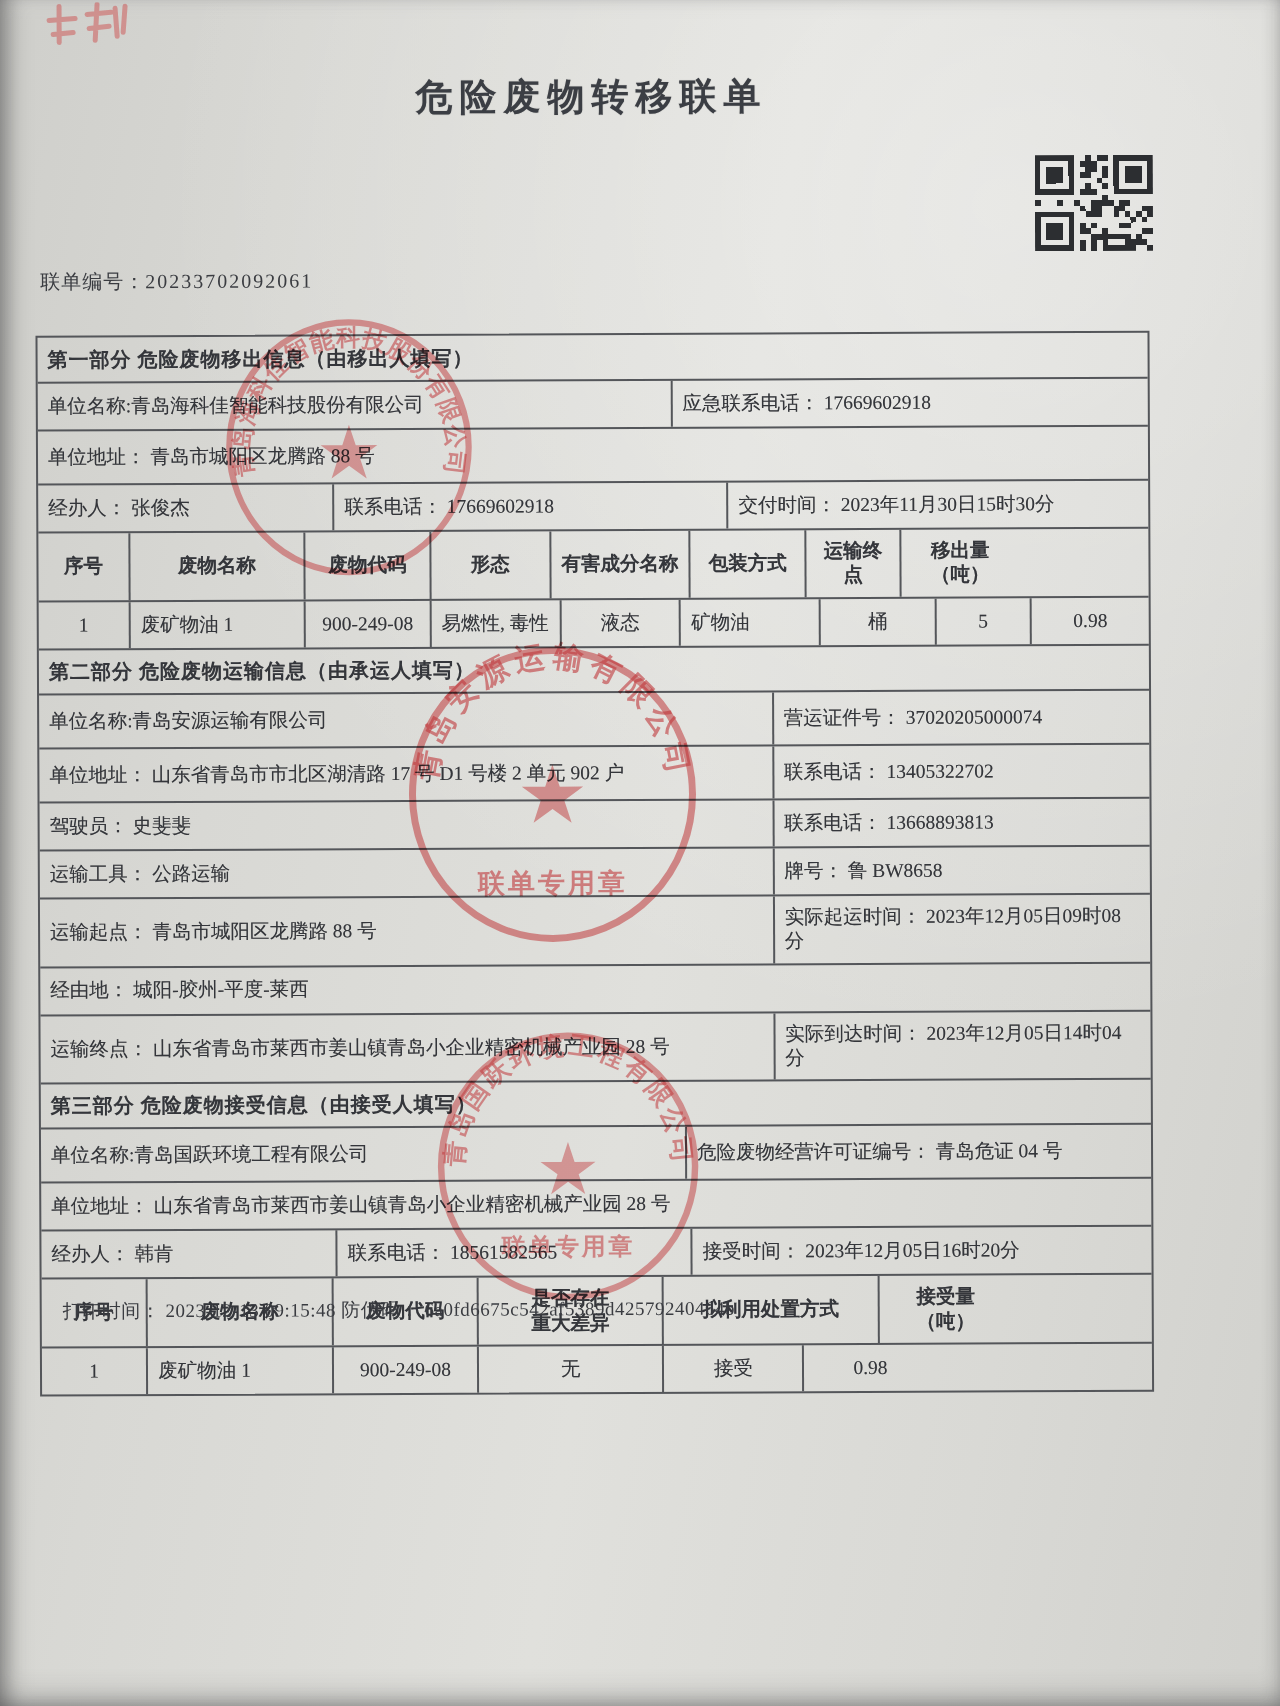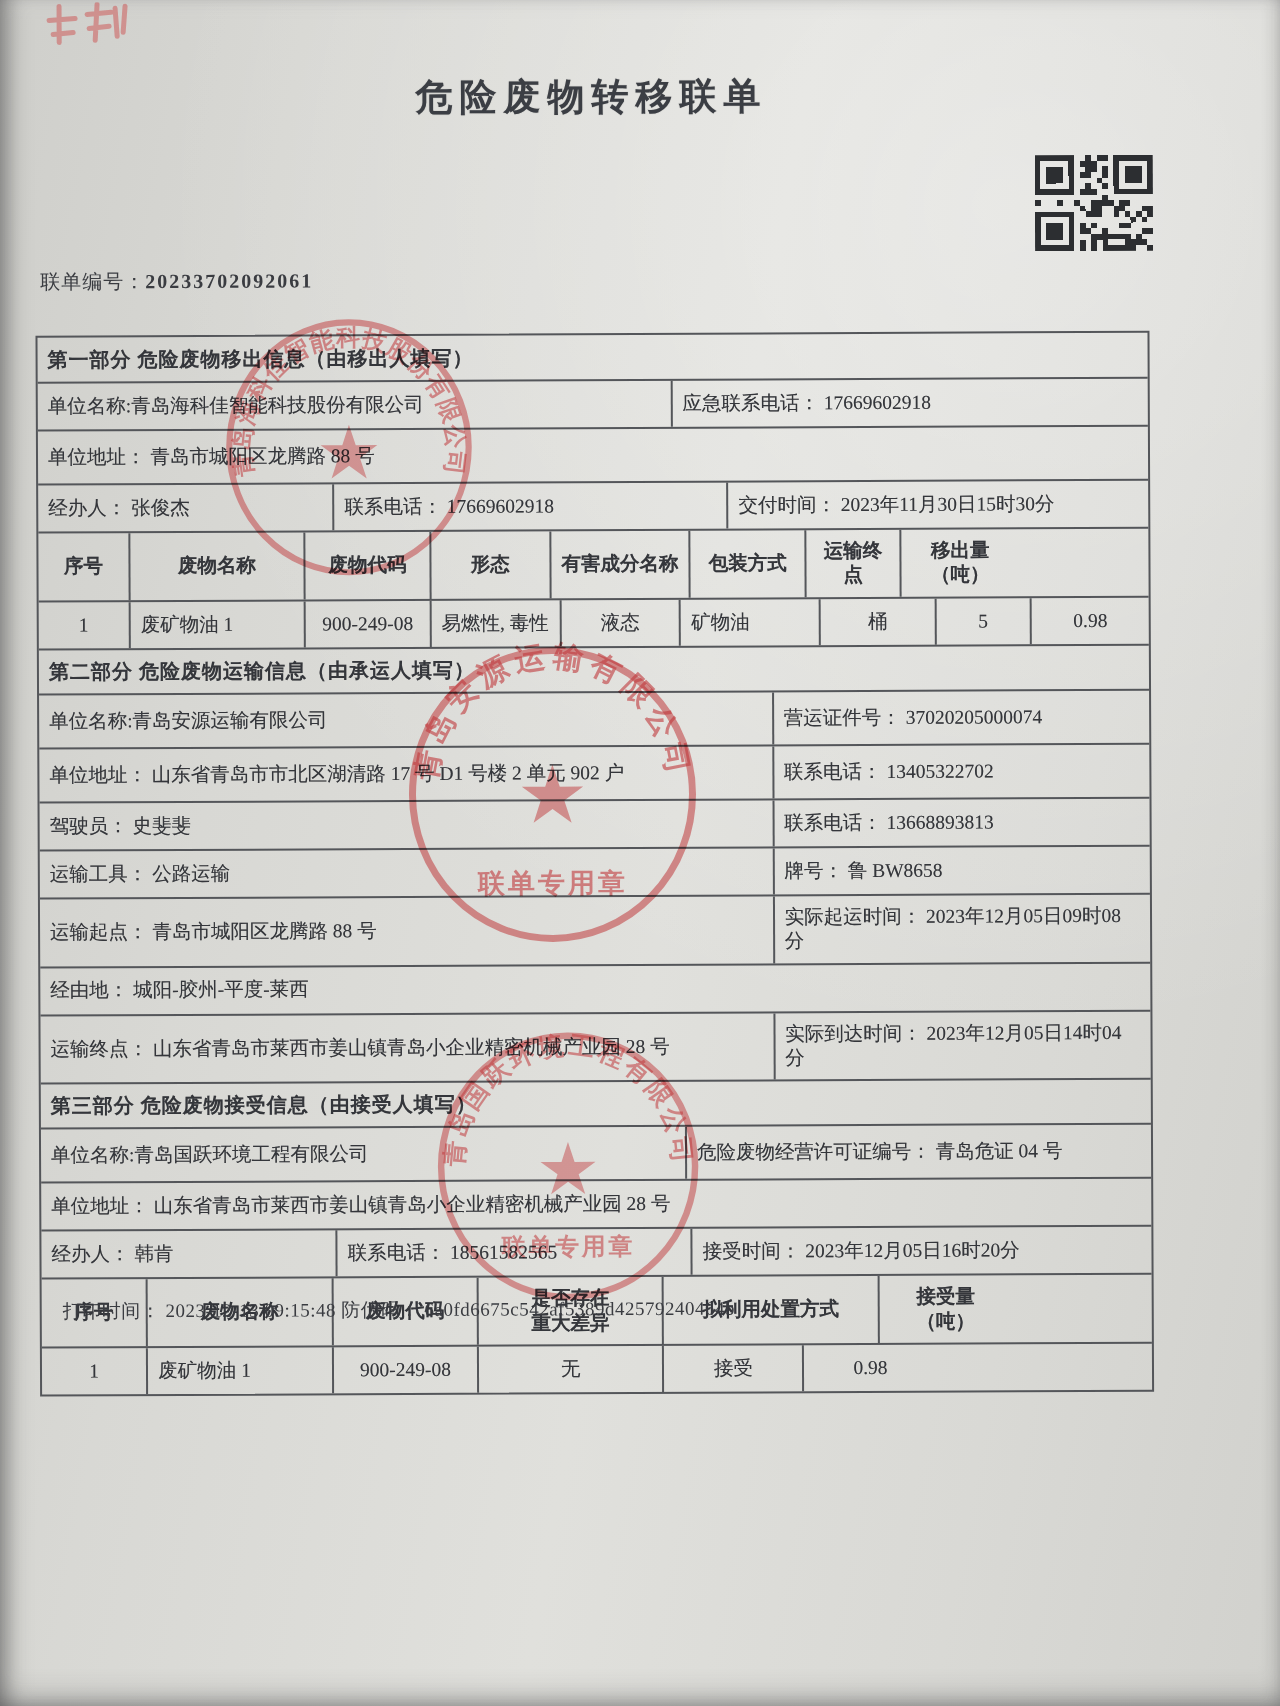--- a/index.html
+++ b/index.html
@@ -23,21 +23,21 @@
   }
   .content { position:absolute; inset:0; transform:rotate(-0.25deg); transform-origin:50% 40%; }
 
   .title {
     position:absolute; left:37px; top:72px; width:1114px;
     text-align:center; font-size:37px; font-weight:bold;
     letter-spacing:7px; color:#3b3e44;
     text-shadow:0 0 1px rgba(60,60,60,.4);
   }
   .manifest { position:absolute; left:42px; top:266px; font-size:20px; letter-spacing:1px; color:#3a3c41; }
-  .manifest .num { letter-spacing:2px;font-weight:bold; }
+  .manifest .num { letter-spacing:2px; }
 
   .qr { position:absolute; left:1037px; top:157px; }
 
   .doc-table {
     position:absolute; left:37px; top:333px; width:1114px;
     border:2px solid #54565a;
     font-size:19.5px;
     color:#34363b;
     text-shadow:0 0 .5px rgba(70,70,70,.45);
   }

